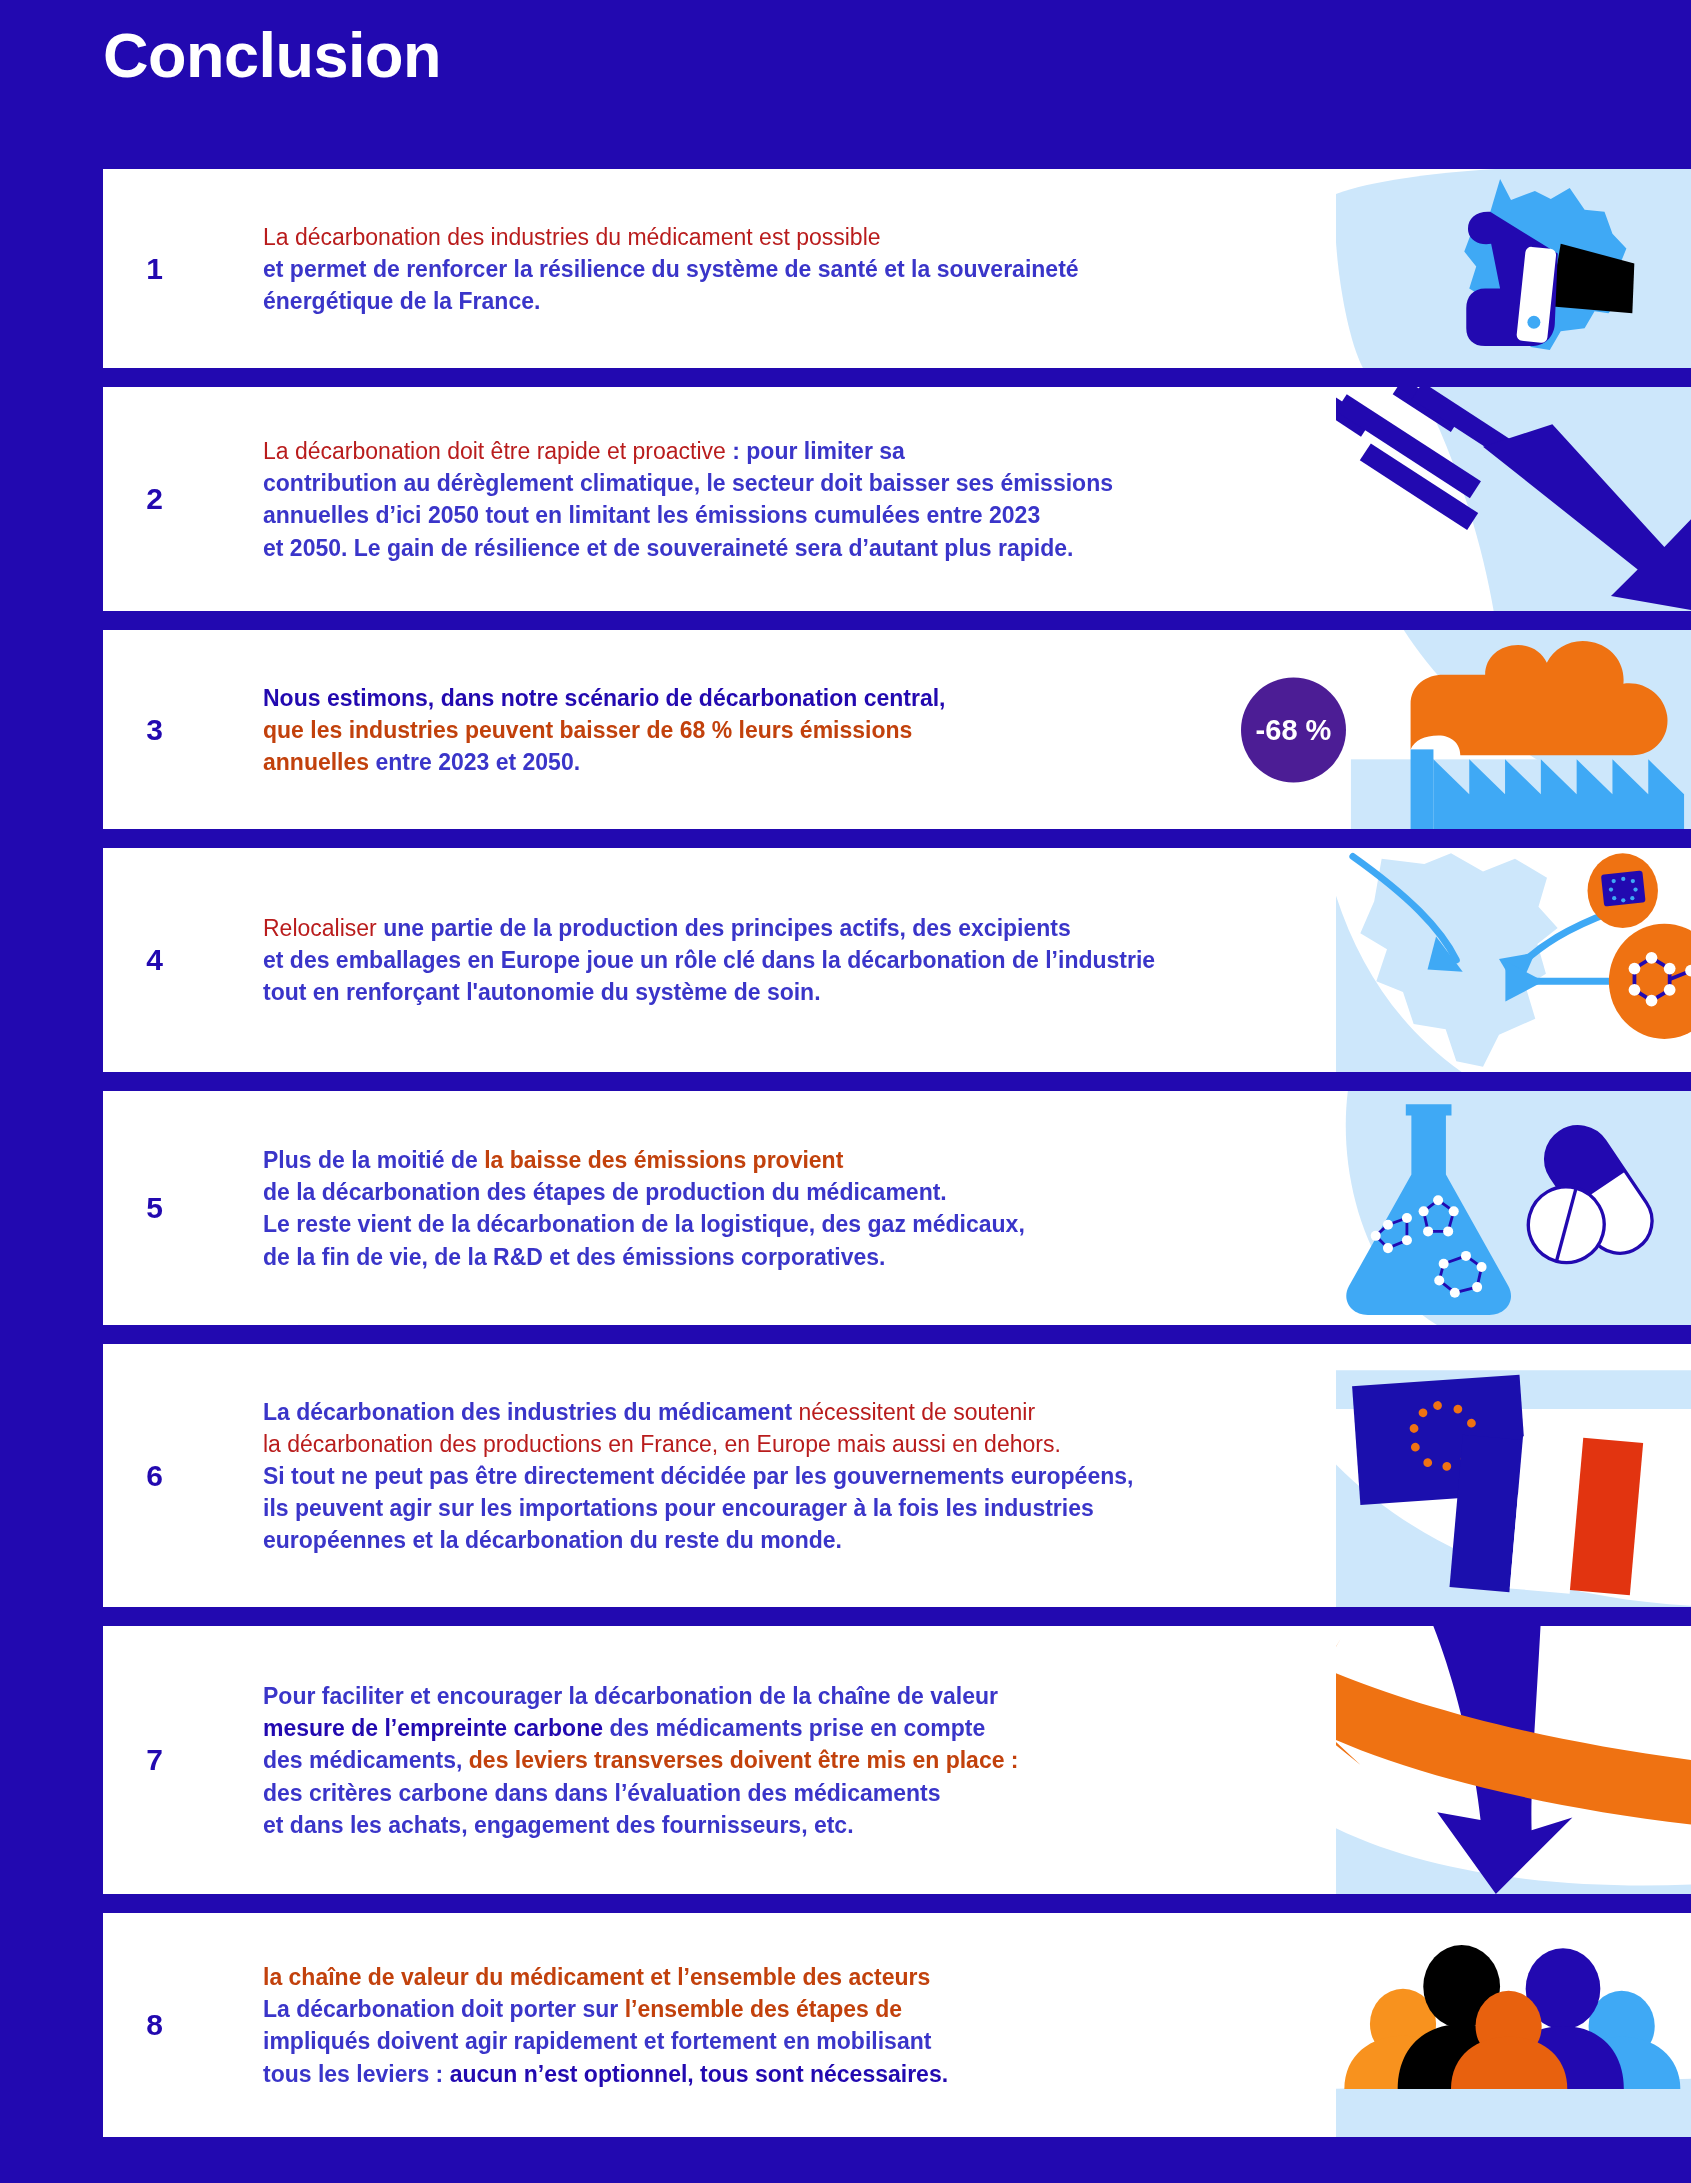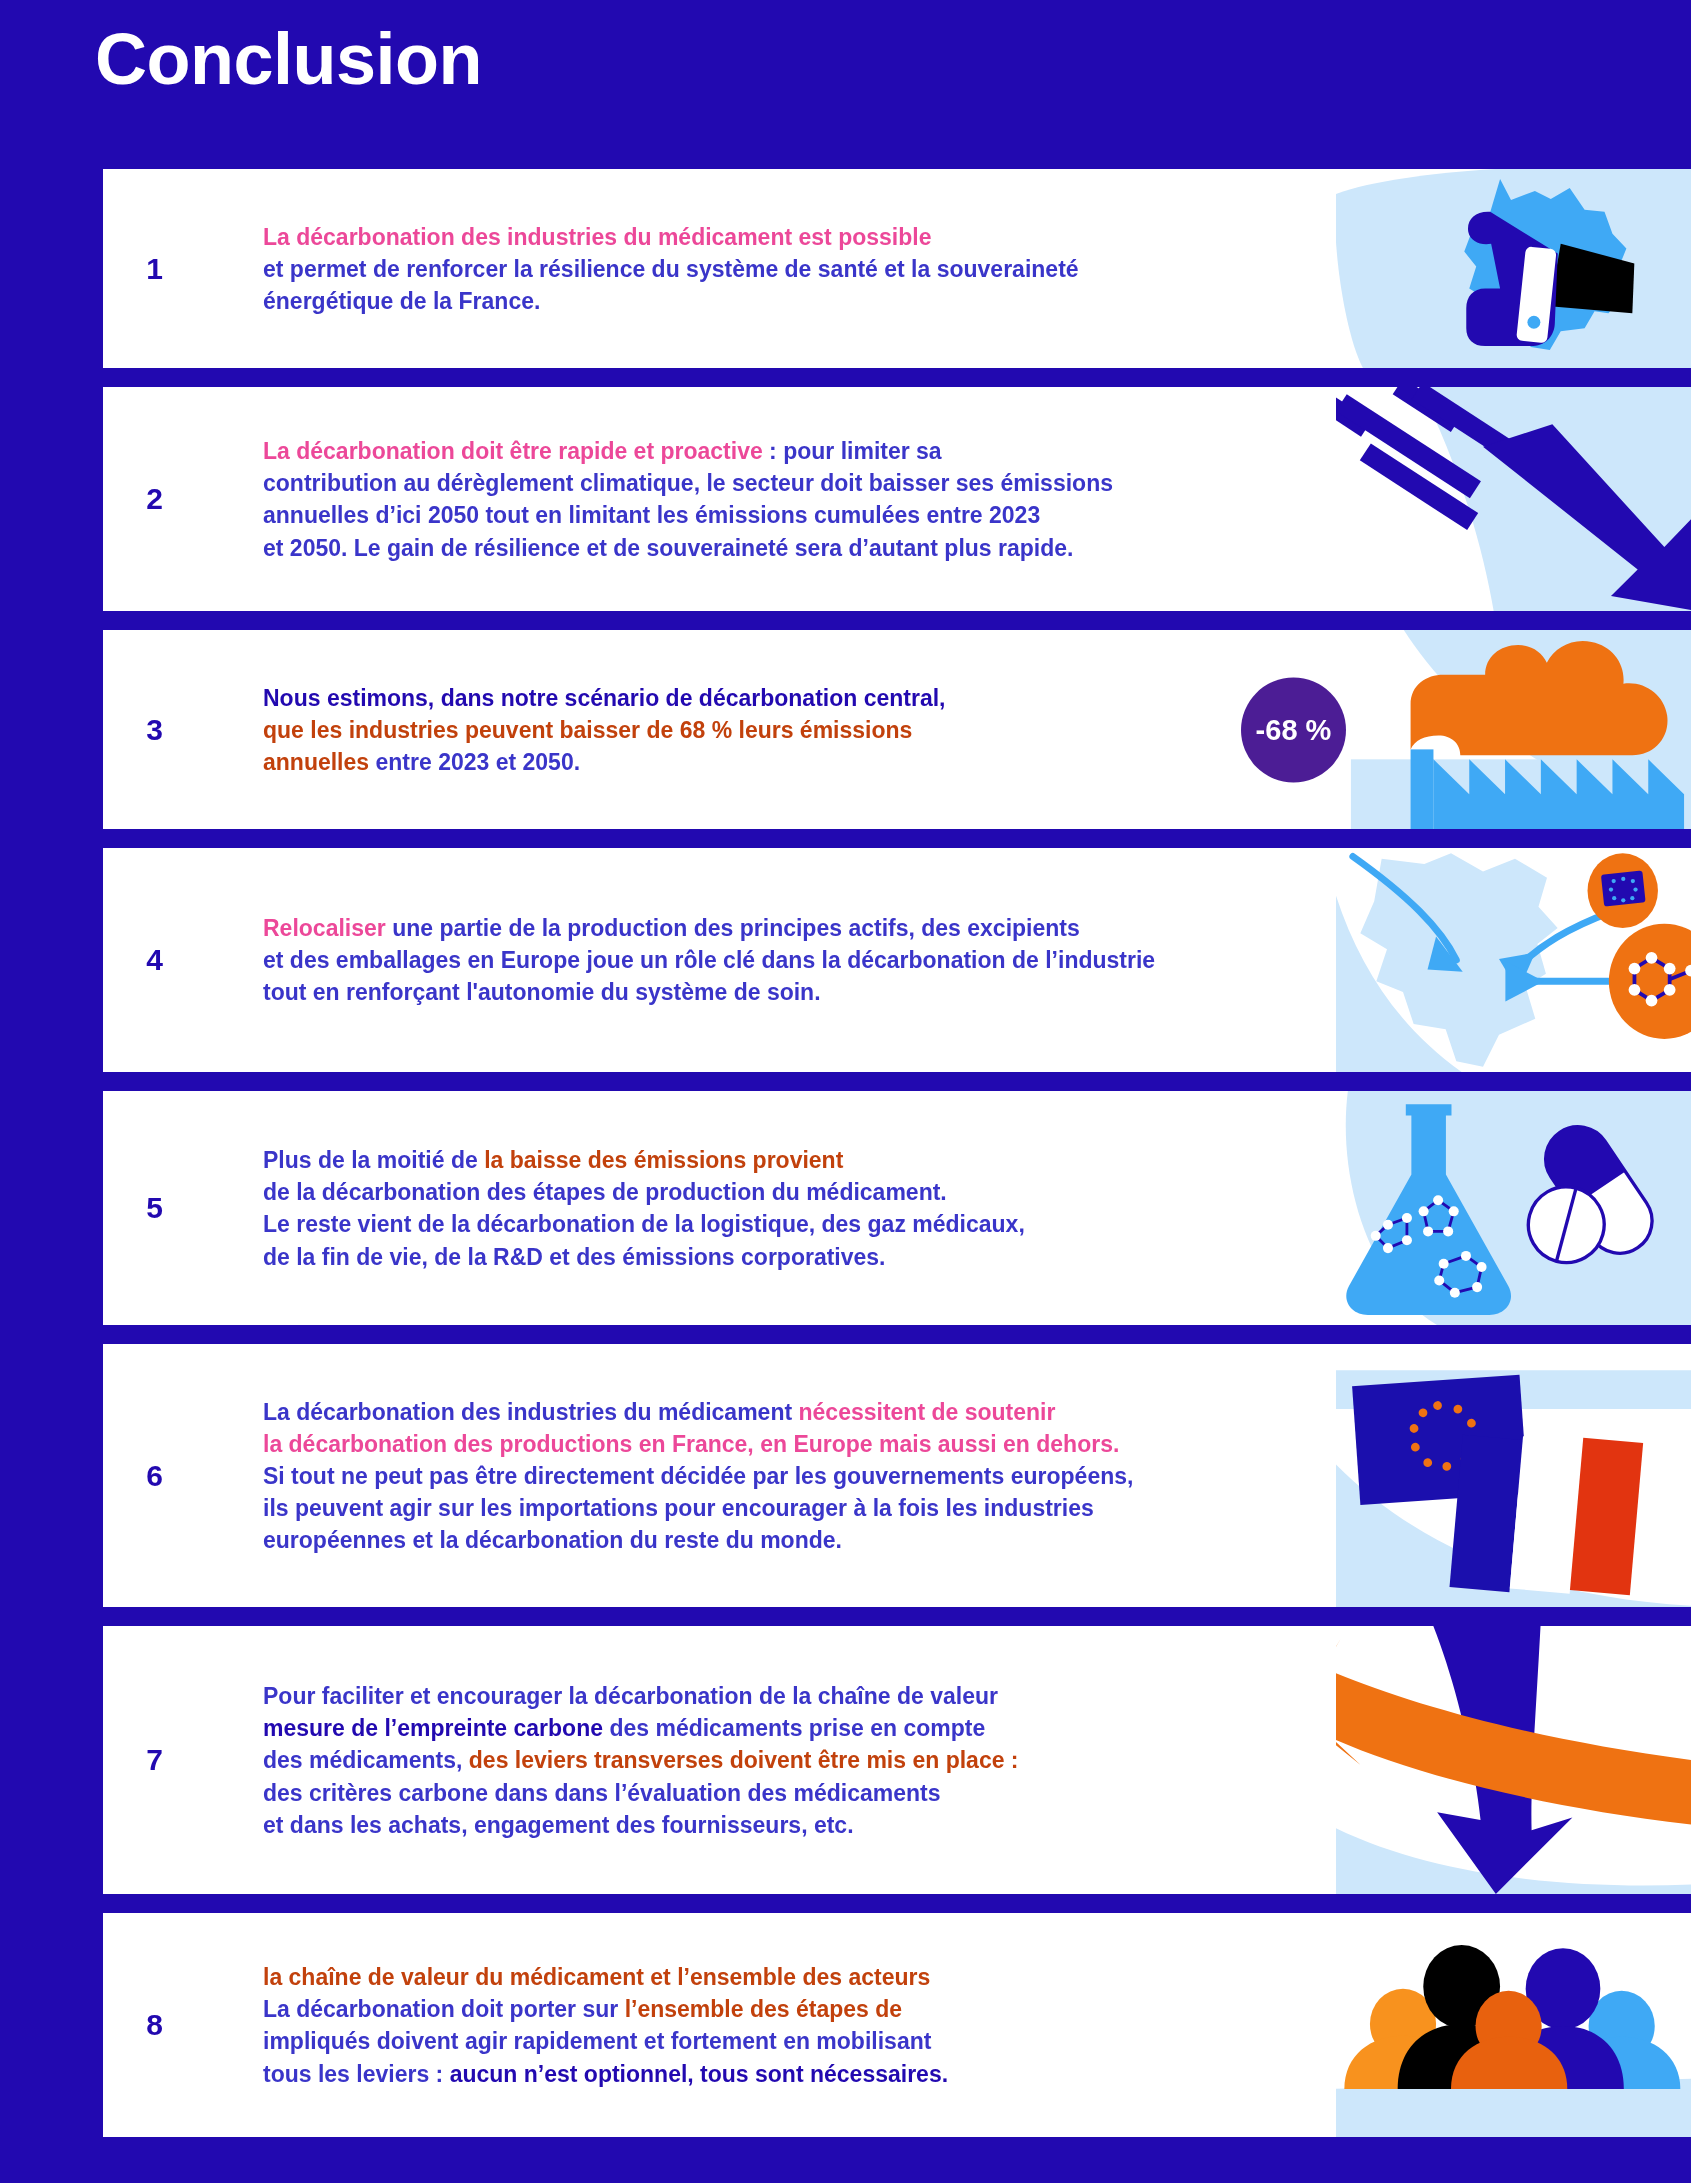--- a/index.html
+++ b/index.html
@@ -4,22 +4,22 @@
 <style>
   * { margin:0; padding:0; box-sizing:border-box; }
   html,body{ background:#2209B0; }
   body{
     width:1691px; height:2183px;
     font-family:"Liberation Sans", sans-serif;
     position:relative; overflow:hidden;
   }
 
   #page-title{
-    position:absolute; left:95px; top:22px;
-    color:#FFFFFF; font-size:72px; font-weight:700;
+    position:absolute; left:103px; top:22px;
+    color:#FFFFFF; font-size:63px; font-weight:700;
     letter-spacing:-0.5px; line-height:1.05;
   }
 
   .cards{ position:absolute; left:0; top:169px; width:1691px; }
 
   .card{
     position:relative;
     margin:0 0 19px 0;
     background:#FFFFFF;
     overflow:hidden;
@@ -44,21 +44,21 @@
 
   .txt{
     position:absolute; left:160px; top:50%;
     transform:translateY(-50%);
     z-index:6;
     font-size:23px; line-height:1.40;
     color:#3A35C9; font-weight:700;
     max-width:1094px;
   }
   .o{ color:#c2410c; }
-  .ob{ color:#ec4899; font-weight:700; }
+  .ob{ color:#b91c1c; font-weight:400; }
   .b{ color:#2209B0; font-weight:700; }
   .n{ color:#3A35C9; font-weight:700;margin-top:48px; }
 
   
   .art{
     position:absolute; right:0; top:0; bottom:0;
     width:358px; z-index:1; overflow:hidden;
   }
   .art svg{ display:block; width:100%; height:100%; }
 

